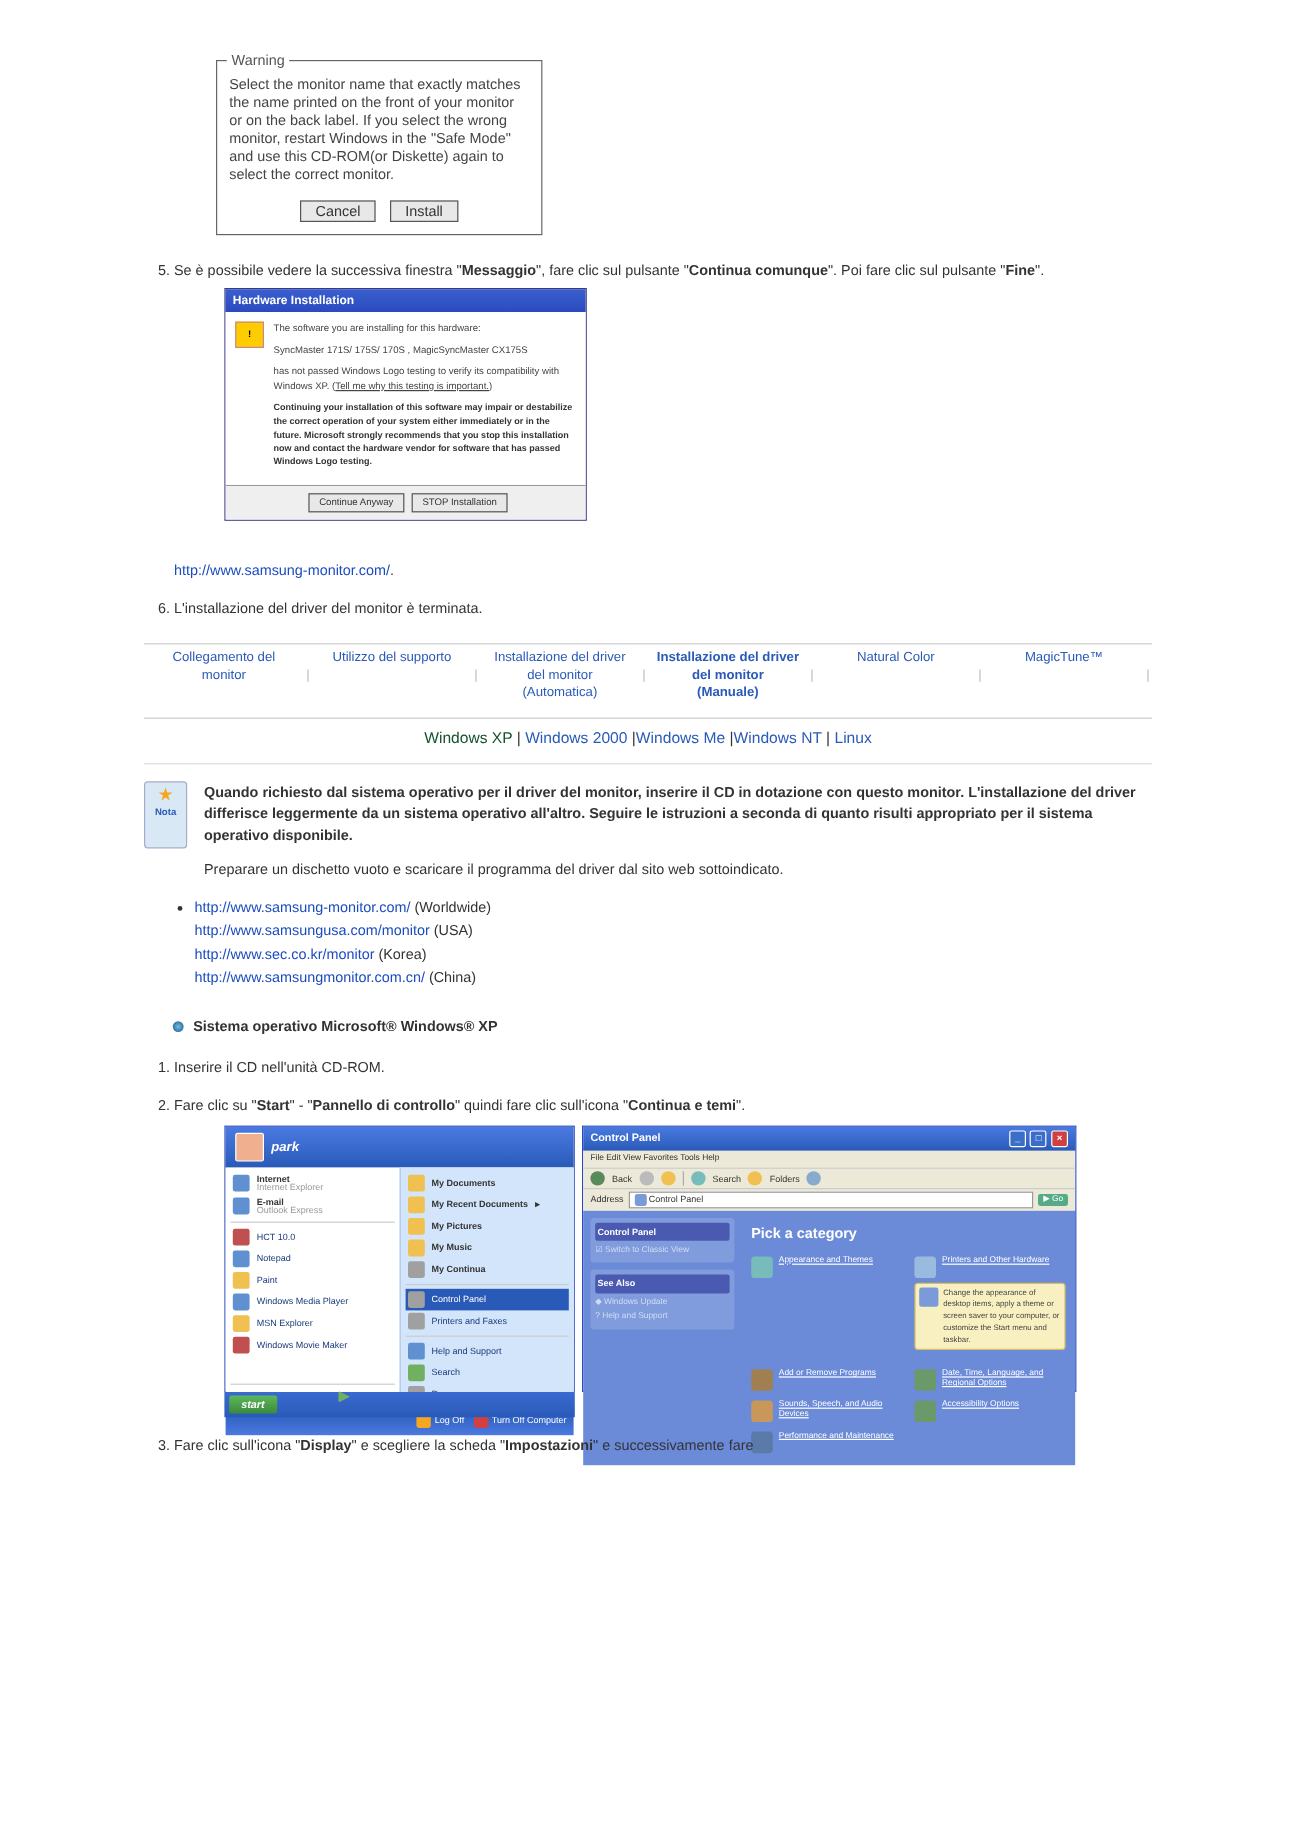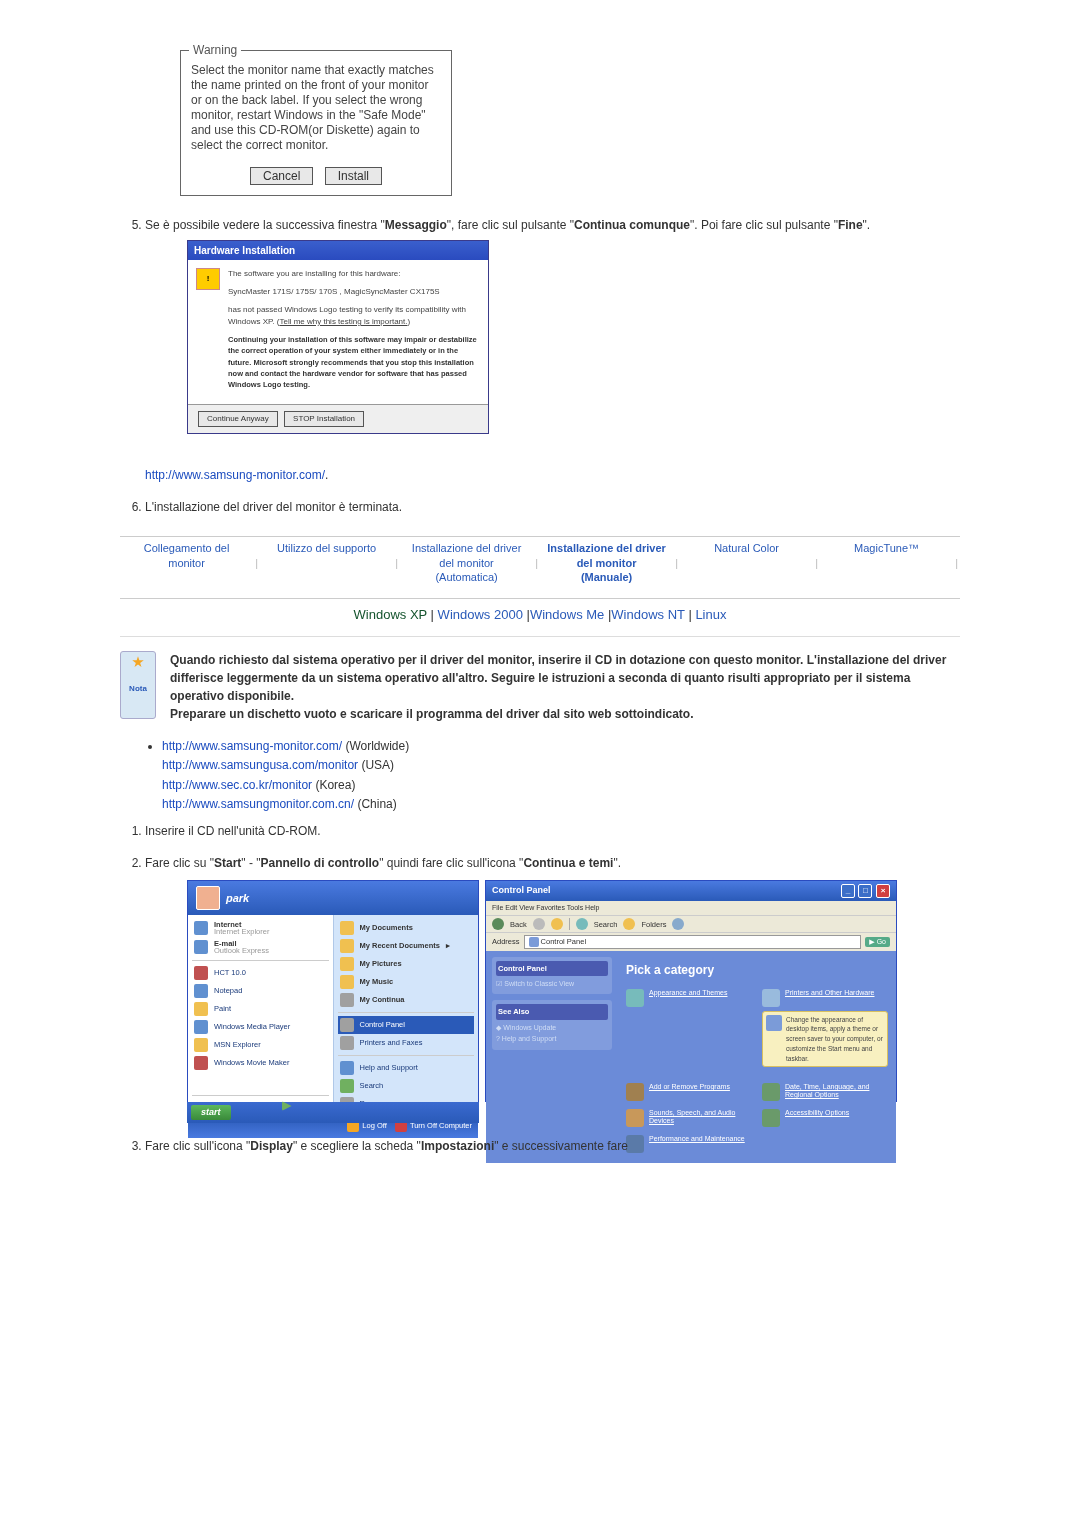--- a/index.html
+++ b/index.html
@@ -93,21 +93,21 @@
     border: 1px solid #c88;
     font-weight: bold;
     text-align: center;
     line-height: 20px;
     color: #000;
   }
   .hw-body p { margin: 0 0 6px 0; }
   .hw-body .bold-red { color: #333; font-weight: bold; font-size: 7.5px; }
   .hw-footer {
     background: #efefef;
-    text-align: left;
+    text-align: center;
     padding: 6px;
     border-top: 1px solid #999;
   }
   .hw-footer .hw-btn {
     display: inline-block;
     border: 1px solid #555;
     padding: 1px 8px;
     font-size: 8px;
     background: #e8e8e8;
     margin-left: 4px;
@@ -154,38 +154,38 @@
   .nota-badge {
     width: 34px;
     height: 34px;
     background: #d8e8f4;
     border: 1px solid #aac;
     border-radius: 3px;
     text-align: center;
     font-size: 8px;
     color: #2a5ab8;
     font-weight: bold;
-    padding-top: 32px;
+    padding-top: 20px;
     position: relative;
     flex-shrink: 0;
     margin-right: 14px;
   }
   .nota-badge::before {
     content: "";
     position: absolute;
     top: 4px; left: 50%; transform: translateX(-50%);
     width: 12px; height: 12px;
     background: #f5a623;
     clip-path: polygon(50% 0%, 61% 35%, 98% 35%, 68% 57%, 79% 91%, 50% 70%, 21% 91%, 32% 57%, 2% 35%, 39% 35%);
   }
   .nota-text {
     font-weight: bold;
     line-height: 1.5;
   }
-  .nota-text .note-desc { font-weight: bold; display:block; }
+  .nota-text .note-desc { font-weight: normal; display:block; margin-top:10px; }
   .sito-row {
     display: flex;
     margin: 6px 0 8px 42px;
   }
   .sito-label {
     width: 140px;
     flex-shrink: 0;
   }
   .sito-links {
     line-height: 1.6;
@@ -465,20 +465,23 @@
       <div class="sito-links">
         <a class="link">http://www.samsung-monitor.com/</a><span> (Worldwide)</span><br>
         <a class="link">http://www.samsungusa.com/monitor</a><span> (USA)</span><br>
         <a class="link">http://www.sec.co.kr/monitor</a><span> (Korea)</span><br>
         <a class="link">http://www.samsungmonitor.com.cn/</a><span> (China)</span>
       </div>
     </div>
   </li>
 </ul>
 
+<div class="section-heading">
+  <span class="orb"></span><span>Sistema operativo Microsoft® Windows® XP</span>
+</div>
 
 <ol>
   <li>Inserire il CD nell'unità CD-ROM.</li>
   <li>
     <span>Fare clic su "</span><b>Start</b><span>" - "</span><b>Pannello di controllo</b><span>" quindi fare clic sull'icona "</span><b>Continua e temi</b><span>".</span>
 
     <div class="screenshot-row">
 
       <div style="display:flex; flex-direction:column;border-radius:12px;">
         <div class="start-menu">

